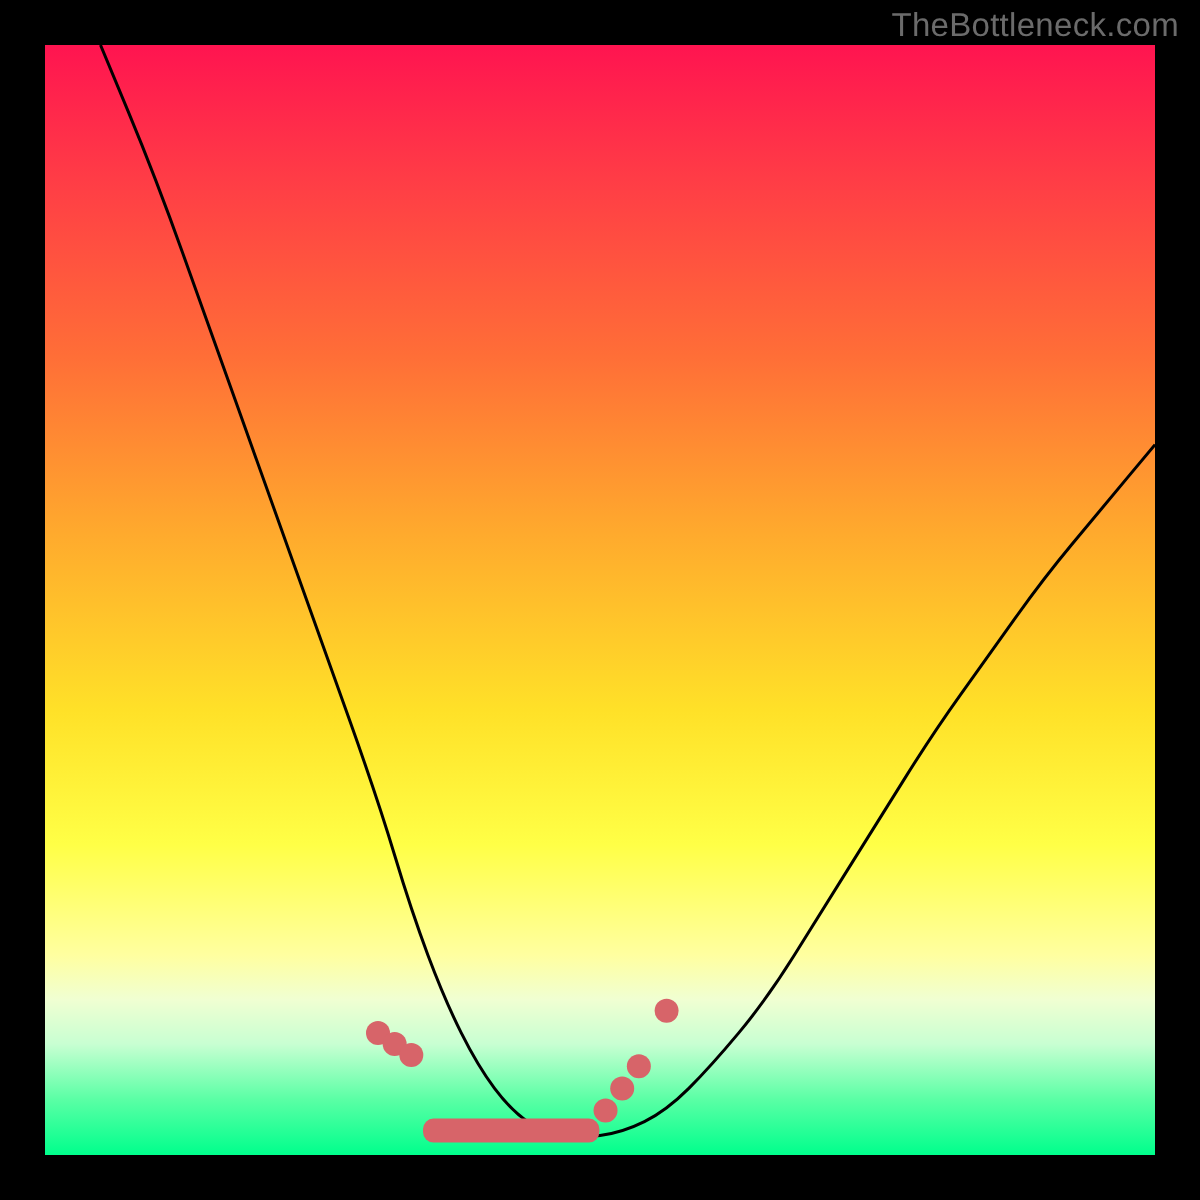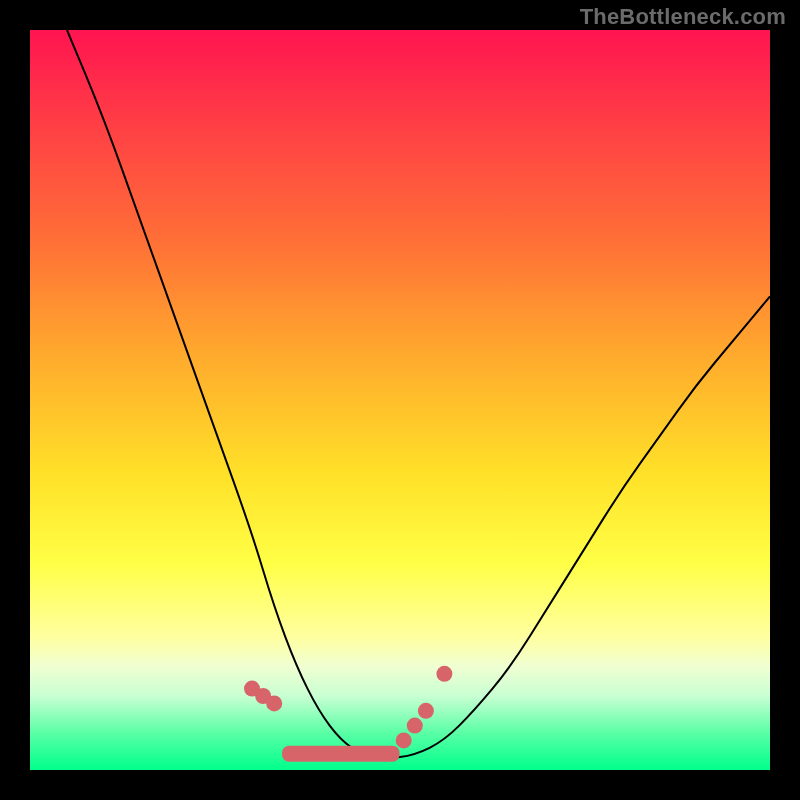--- a/index.html
+++ b/index.html
@@ -39,21 +39,21 @@
       rgb(90, 255, 165) 95%,
       rgb(0, 255, 140) 100%
     );
   }
   .watermark {
     position: absolute;
     top: 4px;
     right: 14px;
     color: #6b6b6b;
     font-size: 22px;
-    font-weight: 700;
+    font-weight: 400;
     letter-spacing: 0.2px;
   }
   svg.curve {
     position: absolute;
     top: 0;
     left: 0;
     width: 740px;
     height: 740px;
   }
   .curve-line {

